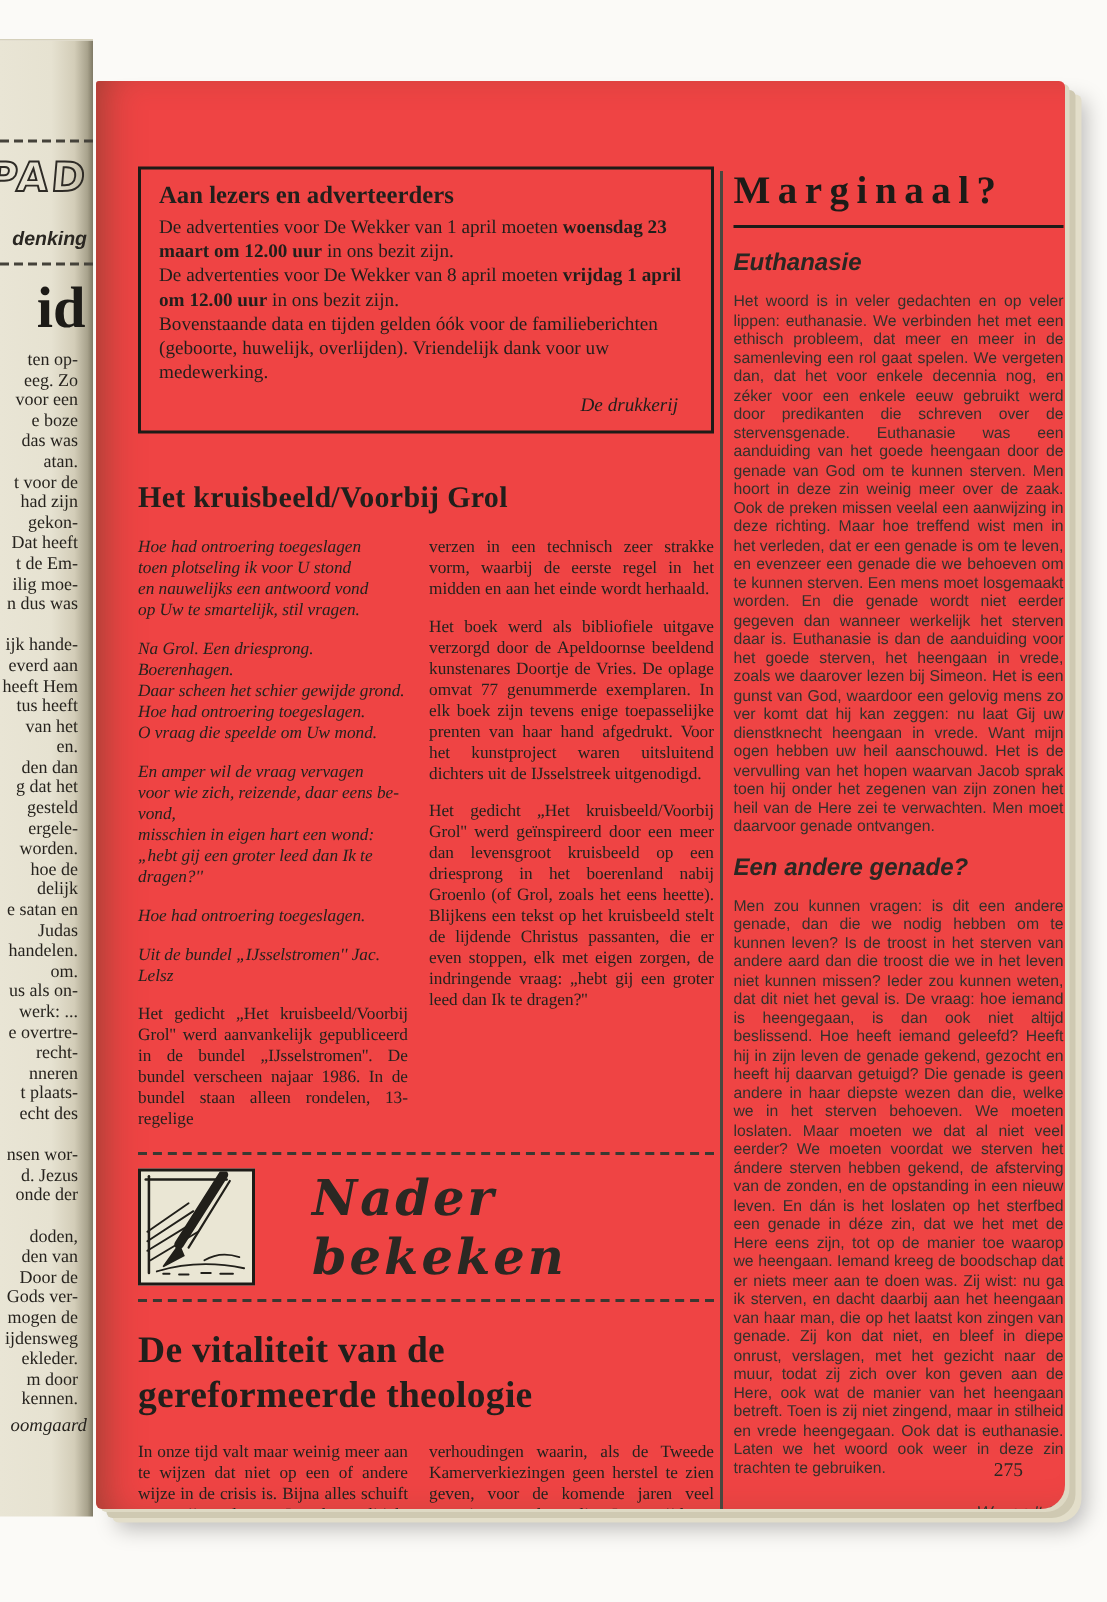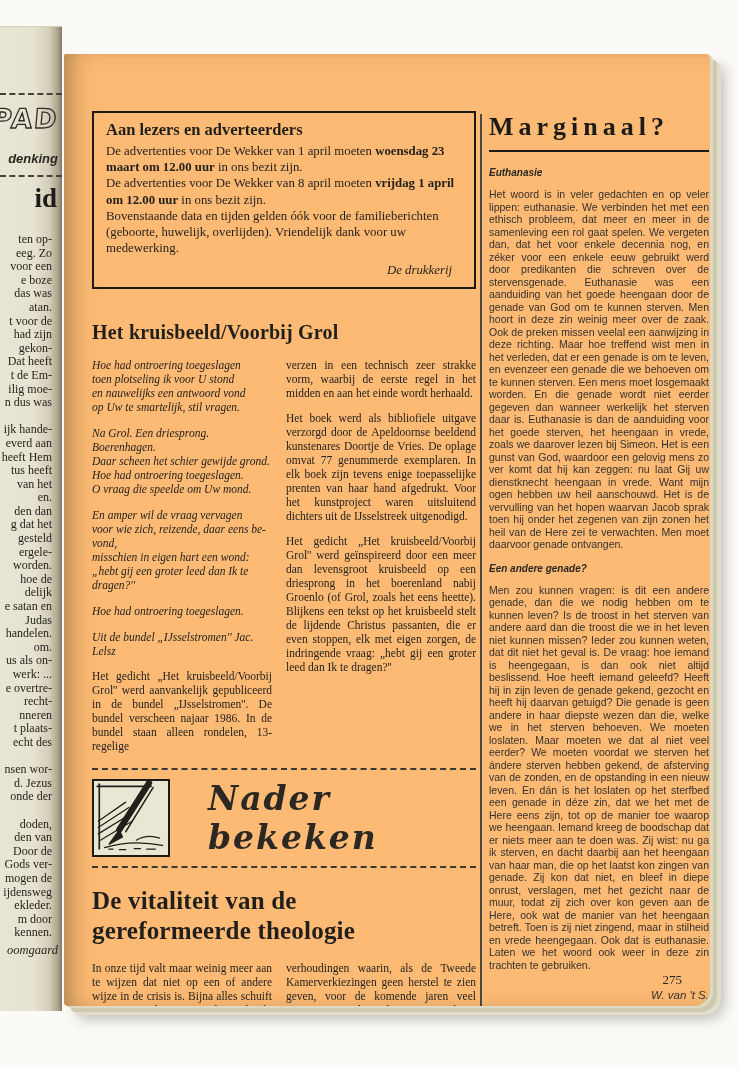--- a/index.html
+++ b/index.html
@@ -16,28 +16,28 @@
   }
   .ls-dash{border-top:2px dashed #45423a;position:absolute;left:0;right:0;}
   .ls-dash1{top:66px;} .ls-dash2{top:148px;}
   .ls-rubric{
     position:absolute;top:76px;right:3px;
     font-family:"DejaVu Sans",sans-serif;font-weight:bold;font-size:27px;letter-spacing:2px;
     color:transparent;-webkit-text-stroke:1.3px #2e2b26;transform:skewX(-5deg);
   }
   .ls-overdenking{position:absolute;top:124px;right:4px;font-family:"Liberation Sans",sans-serif;
     font-weight:bold;font-style:italic;font-size:13px;color:#2a2722;}
-  .ls-headline{position:absolute;top:156px;right:5px;font-weight:bold;font-size:27px;color:#1d1b17;}
+  .ls-headline{position:absolute;top:156px;right:5px;font-weight:bold;font-size:39px;color:#1d1b17;}
   .ls-fragments{position:absolute;top:206px;left:0;right:0;padding-right:10px;
     font-size:12px;line-height:13.6px;text-align:right;white-space:pre-line;color:#26231e;}
   .ls-sig{position:absolute;top:916px;right:4px;font-style:italic;font-size:12.5px;color:#26231e;}
   
   .main-page{
     position:absolute;left:64px;top:54px;width:646px;height:952px;
-    background:#fdba74;border-radius:2px 4px 16px 4px;
+    background:#ef4444;border-radius:2px 4px 16px 4px;
     box-shadow:3px 2px 0 #ded9c4,7px 6px 0 #cfc9b2,11px 9px 0 #e3deca,
       14px 13px 14px rgba(0,0,0,.25),
       inset 16px 0 26px -12px rgba(70,60,35,.5);
     overflow:hidden;
   }
   .content-left{position:absolute;left:28px;top:0;width:384px;}
   
   .notice-box{margin-top:57px;border:2px solid #1d1b17;padding:7px 12px 9px;}
   .notice-title{font-size:16.5px;font-weight:bold;margin:0 0 3px;}
   .notice-line{font-size:12.8px;line-height:16.2px;}
@@ -61,21 +61,21 @@
     font-size:33px;letter-spacing:2px;color:#2b2823;margin-left:38px;}
   
   .article2{margin-top:18px;}
   .article2-title{font-size:25px;line-height:30px;font-weight:bold;margin:0 0 15px;letter-spacing:.2px;}
   
   .divider{position:absolute;left:416px;top:60px;width:1.5px;height:902px;background:#4a473f;}
   .content-right{position:absolute;left:425px;top:58px;width:220px;
     font-family:"Liberation Sans",sans-serif;color:#34312b;}
   .m-title{font-family:"Liberation Serif",serif;font-weight:bold;font-size:26px;letter-spacing:5px;
     color:#1d1b17;border-bottom:2.5px solid #1d1b17;padding-bottom:8px;margin:0 0 15px;}
-  .m-sub{font-size:10px;font-weight:bold;font-style:italic;margin:12px 0 10px;color:#2a2722;}
+  .m-sub{font-size:16px;font-weight:bold;font-style:italic;margin:12px 0 10px;color:#2a2722;}
   .m-body{font-size:10.5px;line-height:12.5px;text-align:justify;margin:0;}
   .m-sig{text-align:right;font-style:italic;font-size:11.5px;margin-top:18px;}
   .m-rule{border-top:2px solid #2a2722;margin-top:13px;}
   .page-number{position:absolute;right:28px;bottom:18px;font-size:13px;color:#2a2722;}
 </style>
 </head>
 <body>
 
 <div class="scan">
 

